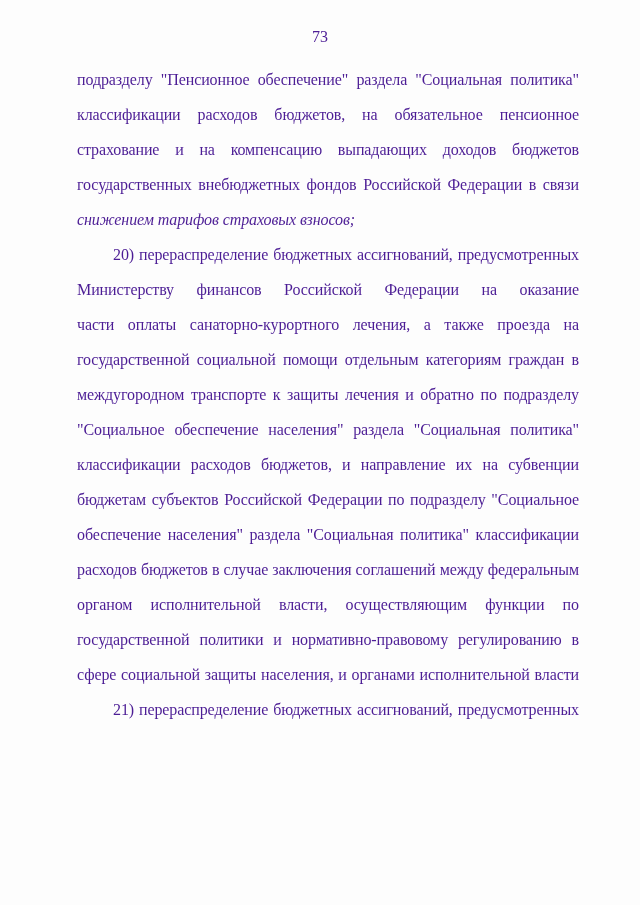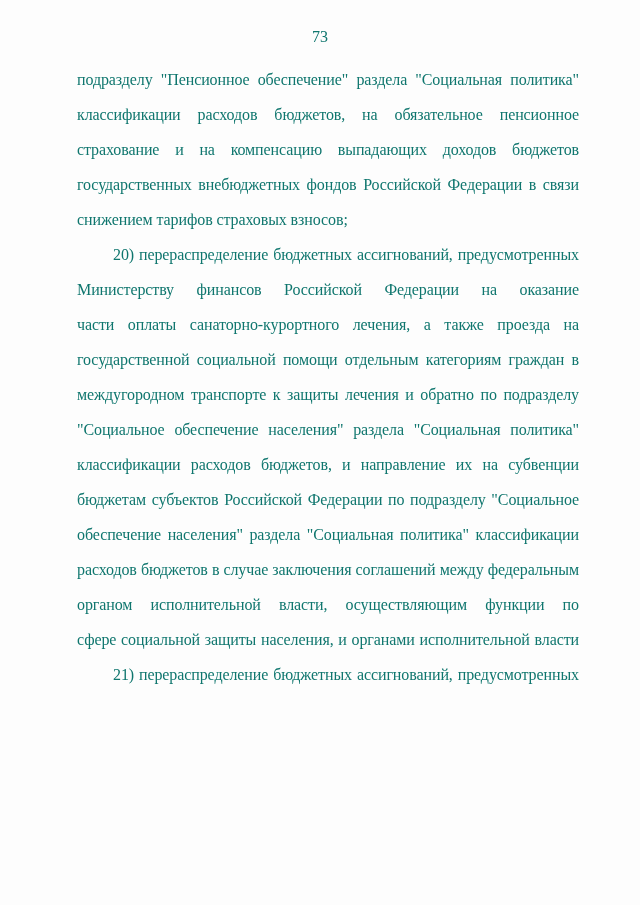--- a/index.html
+++ b/index.html
@@ -6,21 +6,21 @@
     margin: 0;
     padding: 0;
     background: #e8e8e8;
   }
   .page {
     position: relative;
     width: 640px;
     height: 905px;
     background: #fdfdfd;
     font-family: "Liberation Serif", "DejaVu Serif", serif;
-    color: #0f766e;
+    color: #4c1d95;
     overflow: hidden;
     margin: 0 auto;
   }
   .page-number {
     position: absolute;
     top: 26px;
     left: 0;
     right: 0;
     text-align: center;
     font-size: 16px;
@@ -42,20 +42,21 @@
     font-size: 16px;
     letter-spacing: -0.1px;
     text-align: justify;
     text-align-last: justify;
     white-space: normal;
     overflow: hidden;
   }
   .line.last {
     text-align: left;
     text-align-last: left;
+    font-style: italic;
   }
   .line.indent {
     text-indent: 36px;
   }
 </style>
 </head>
 <body>
 
 <div class="page">
 
@@ -76,20 +77,21 @@
       <div class="line">Министерству финансов Российской Федерации на оказание</div>
       <div class="line">части оплаты санаторно-курортного лечения, а также проезда на</div>
       <div class="line">государственной социальной помощи отдельным категориям граждан в</div>
       <div class="line">междугородном транспорте к защиты лечения и обратно по подразделу</div>
       <div class="line">"Социальное обеспечение населения" раздела "Социальная политика"</div>
       <div class="line">классификации расходов бюджетов, и направление их на субвенции</div>
       <div class="line">бюджетам субъектов Российской Федерации по подразделу "Социальное</div>
       <div class="line">обеспечение населения" раздела "Социальная политика" классификации</div>
       <div class="line">расходов бюджетов в случае заключения соглашений между федеральным</div>
       <div class="line">органом исполнительной власти, осуществляющим функции по выработке</div>
+      <div class="line">государственной политики и нормативно-правовому регулированию в</div>
       <div class="line">сфере социальной защиты населения, и органами исполнительной власти</div>
     </div>
 
     <div class="para">
       <div class="line indent">21) перераспределение бюджетных ассигнований, предусмотренных</div>
     </div>
 
   </div>
 </div>
 

